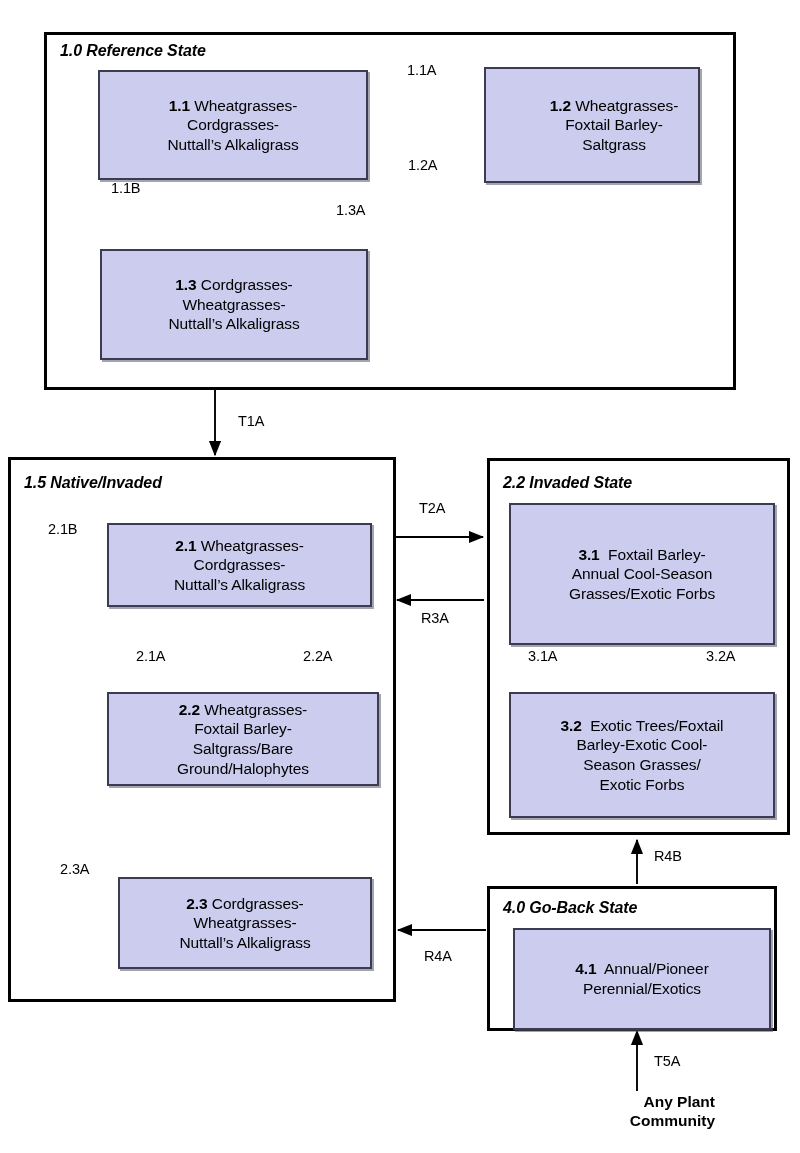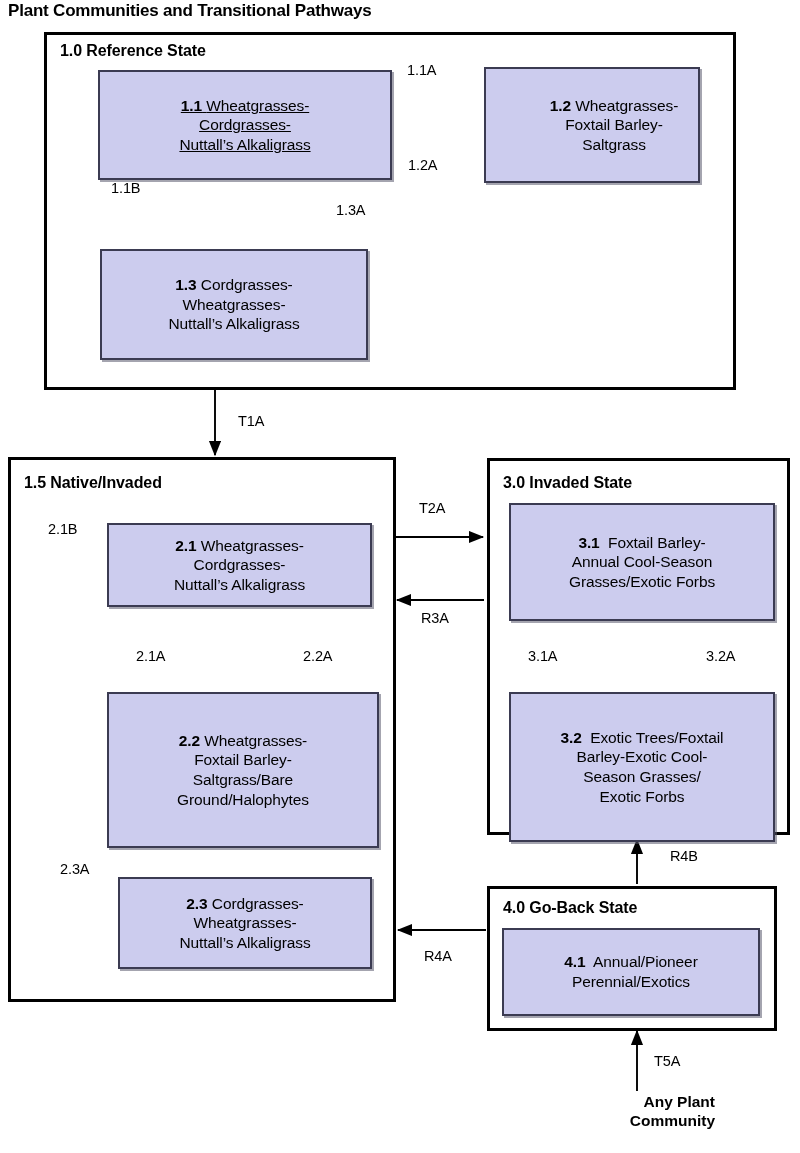--- a/index.html
+++ b/index.html
@@ -38,20 +38,21 @@
     background:#ffffff;
     border:3px solid #000000;
     box-sizing:border-box;
   }
   .state-label{
     position:absolute;
     font-size:16px;
     font-weight:bold;
     white-space:nowrap;
     letter-spacing:-0.1px;
+    font-style:italic;
   }
 
   
   .community-box{
     position:absolute;
     background:#ccccee;
     border:2px solid #3b3b52;
     box-sizing:border-box;
     display:flex;
     align-items:center;
@@ -83,21 +84,20 @@
     font-weight:bold;
     line-height:1.24;
     white-space:nowrap;
   }
 </style>
 </head>
 <body>
 
 <div id="canvas">
 
-  <div class="diagram-title">Plant Communities and Transitional Pathways</div>
 
   <svg id="svglayer" viewBox="0 0 800 1153" xmlns="http://www.w3.org/2000/svg">
     <defs>
       <marker id="ah" markerWidth="9" markerHeight="9" refX="7.4" refY="3.2" orient="auto" markerUnits="strokeWidth">
         <path d="M0,0 L8,3.2 L0,6.4 z" fill="#000"></path>
       </marker>
     </defs>
     <g stroke="#000" stroke-width="1.9" fill="none" marker-end="url(#ah)">
 
       <path d="M369,97 L479,97"></path>
@@ -130,21 +130,21 @@
 
       <path d="M486,930 L398,930"></path>
 
       <path d="M637,1091 L637,1031"></path>
     </g>
   </svg>
 
   <div class="state-box" style="left:44px;top:32px;width:692px;height:358px;"></div>
   <div class="state-label" style="left:60px;top:42px;">1.0 Reference State</div>
 
-  <div class="community-box" style="left:98px;top:70px;width:294px;height:110px;text-decoration:underline;">
+  <div class="community-box" style="left:98px;top:70px;width:270px;height:110px;">
     <div class="txt">
       <span class="num">1.1</span>
       <span>Wheatgrasses-</span><br>
       <span>Cordgrasses-</span><br>
       <span>Nuttall’s Alkaligrass</span>
     </div>
   </div>
 
   <div class="community-box" style="left:484px;top:67px;width:216px;height:116px;padding-left:44px;">
     <div class="txt">
@@ -175,21 +175,21 @@
 
   <div class="community-box" style="left:107px;top:523px;width:265px;height:84px;">
     <div class="txt">
       <span class="num">2.1</span>
       <span>Wheatgrasses-</span><br>
       <span>Cordgrasses-</span><br>
       <span>Nuttall’s Alkaligrass</span>
     </div>
   </div>
 
-  <div class="community-box" style="left:107px;top:692px;width:272px;height:156px;">
+  <div class="community-box" style="left:107px;top:692px;width:272px;height:94px;">
     <div class="txt">
       <span class="num">2.2</span>
       <span>Wheatgrasses-</span><br>
       <span>Foxtail Barley-</span><br>
       <span>Saltgrass/Bare</span><br>
       <span>Ground/Halophytes</span>
     </div>
   </div>
 
   <div class="community-box" style="left:118px;top:877px;width:254px;height:92px;">
@@ -202,56 +202,56 @@
   </div>
 
   <div class="edge-label" style="left:48px;top:521px;">2.1B</div>
   <div class="edge-label" style="left:60px;top:861px;">2.3A</div>
   <div class="edge-label" style="left:136px;top:648px;">2.1A</div>
   <div class="edge-label" style="left:303px;top:648px;">2.2A</div>
   <div class="edge-label" style="left:419px;top:500px;">T2A</div>
   <div class="edge-label" style="left:421px;top:610px;">R3A</div>
 
   <div class="state-box" style="left:487px;top:458px;width:303px;height:377px;"></div>
-  <div class="state-label" style="left:503px;top:474px;">3.0 Invaded State</div>
-
-  <div class="community-box" style="left:509px;top:503px;width:266px;height:118px;">
+  <div class="state-label" style="left:503px;top:474px;">2.2 Invaded State</div>
+
+  <div class="community-box" style="left:509px;top:503px;width:266px;height:142px;">
     <div class="txt">
       <span class="num">3.1</span>&nbsp;
       <span>Foxtail Barley-</span><br>
       <span>Annual Cool-Season</span><br>
       <span>Grasses/Exotic Forbs</span>
     </div>
   </div>
 
-  <div class="community-box" style="left:509px;top:692px;width:266px;height:150px;">
+  <div class="community-box" style="left:509px;top:692px;width:266px;height:126px;">
     <div class="txt">
       <span class="num">3.2</span>&nbsp;
       <span>Exotic Trees/Foxtail</span><br>
       <span>Barley-Exotic Cool-</span><br>
       <span>Season Grasses/</span><br>
       <span>Exotic Forbs</span>
     </div>
   </div>
 
   <div class="edge-label" style="left:528px;top:648px;">3.1A</div>
   <div class="edge-label" style="left:706px;top:648px;">3.2A</div>
 
   <div class="state-box" style="left:487px;top:886px;width:290px;height:145px;"></div>
   <div class="state-label" style="left:503px;top:899px;">4.0 Go-Back State</div>
 
-  <div class="community-box" style="left:502px;top:928px;width:258px;height:88px;">
+  <div class="community-box" style="left:513px;top:928px;width:258px;height:102px;">
     <div class="txt">
       <span class="num">4.1</span>&nbsp;
       <span>Annual/Pioneer</span><br>
       <span>Perennial/Exotics</span>
     </div>
   </div>
 
-  <div class="edge-label" style="left:654px;top:848px;margin-left:16px;">R4B</div>
+  <div class="edge-label" style="left:654px;top:848px;">R4B</div>
   <div class="edge-label" style="left:424px;top:948px;">R4A</div>
   <div class="edge-label" style="left:654px;top:1053px;">T5A</div>
 
   <div class="external-node" style="left:560px;top:1092px;width:155px;">
     <span>Any Plant</span><br>
     <span>Community</span>
   </div>
 
 </div>
 

